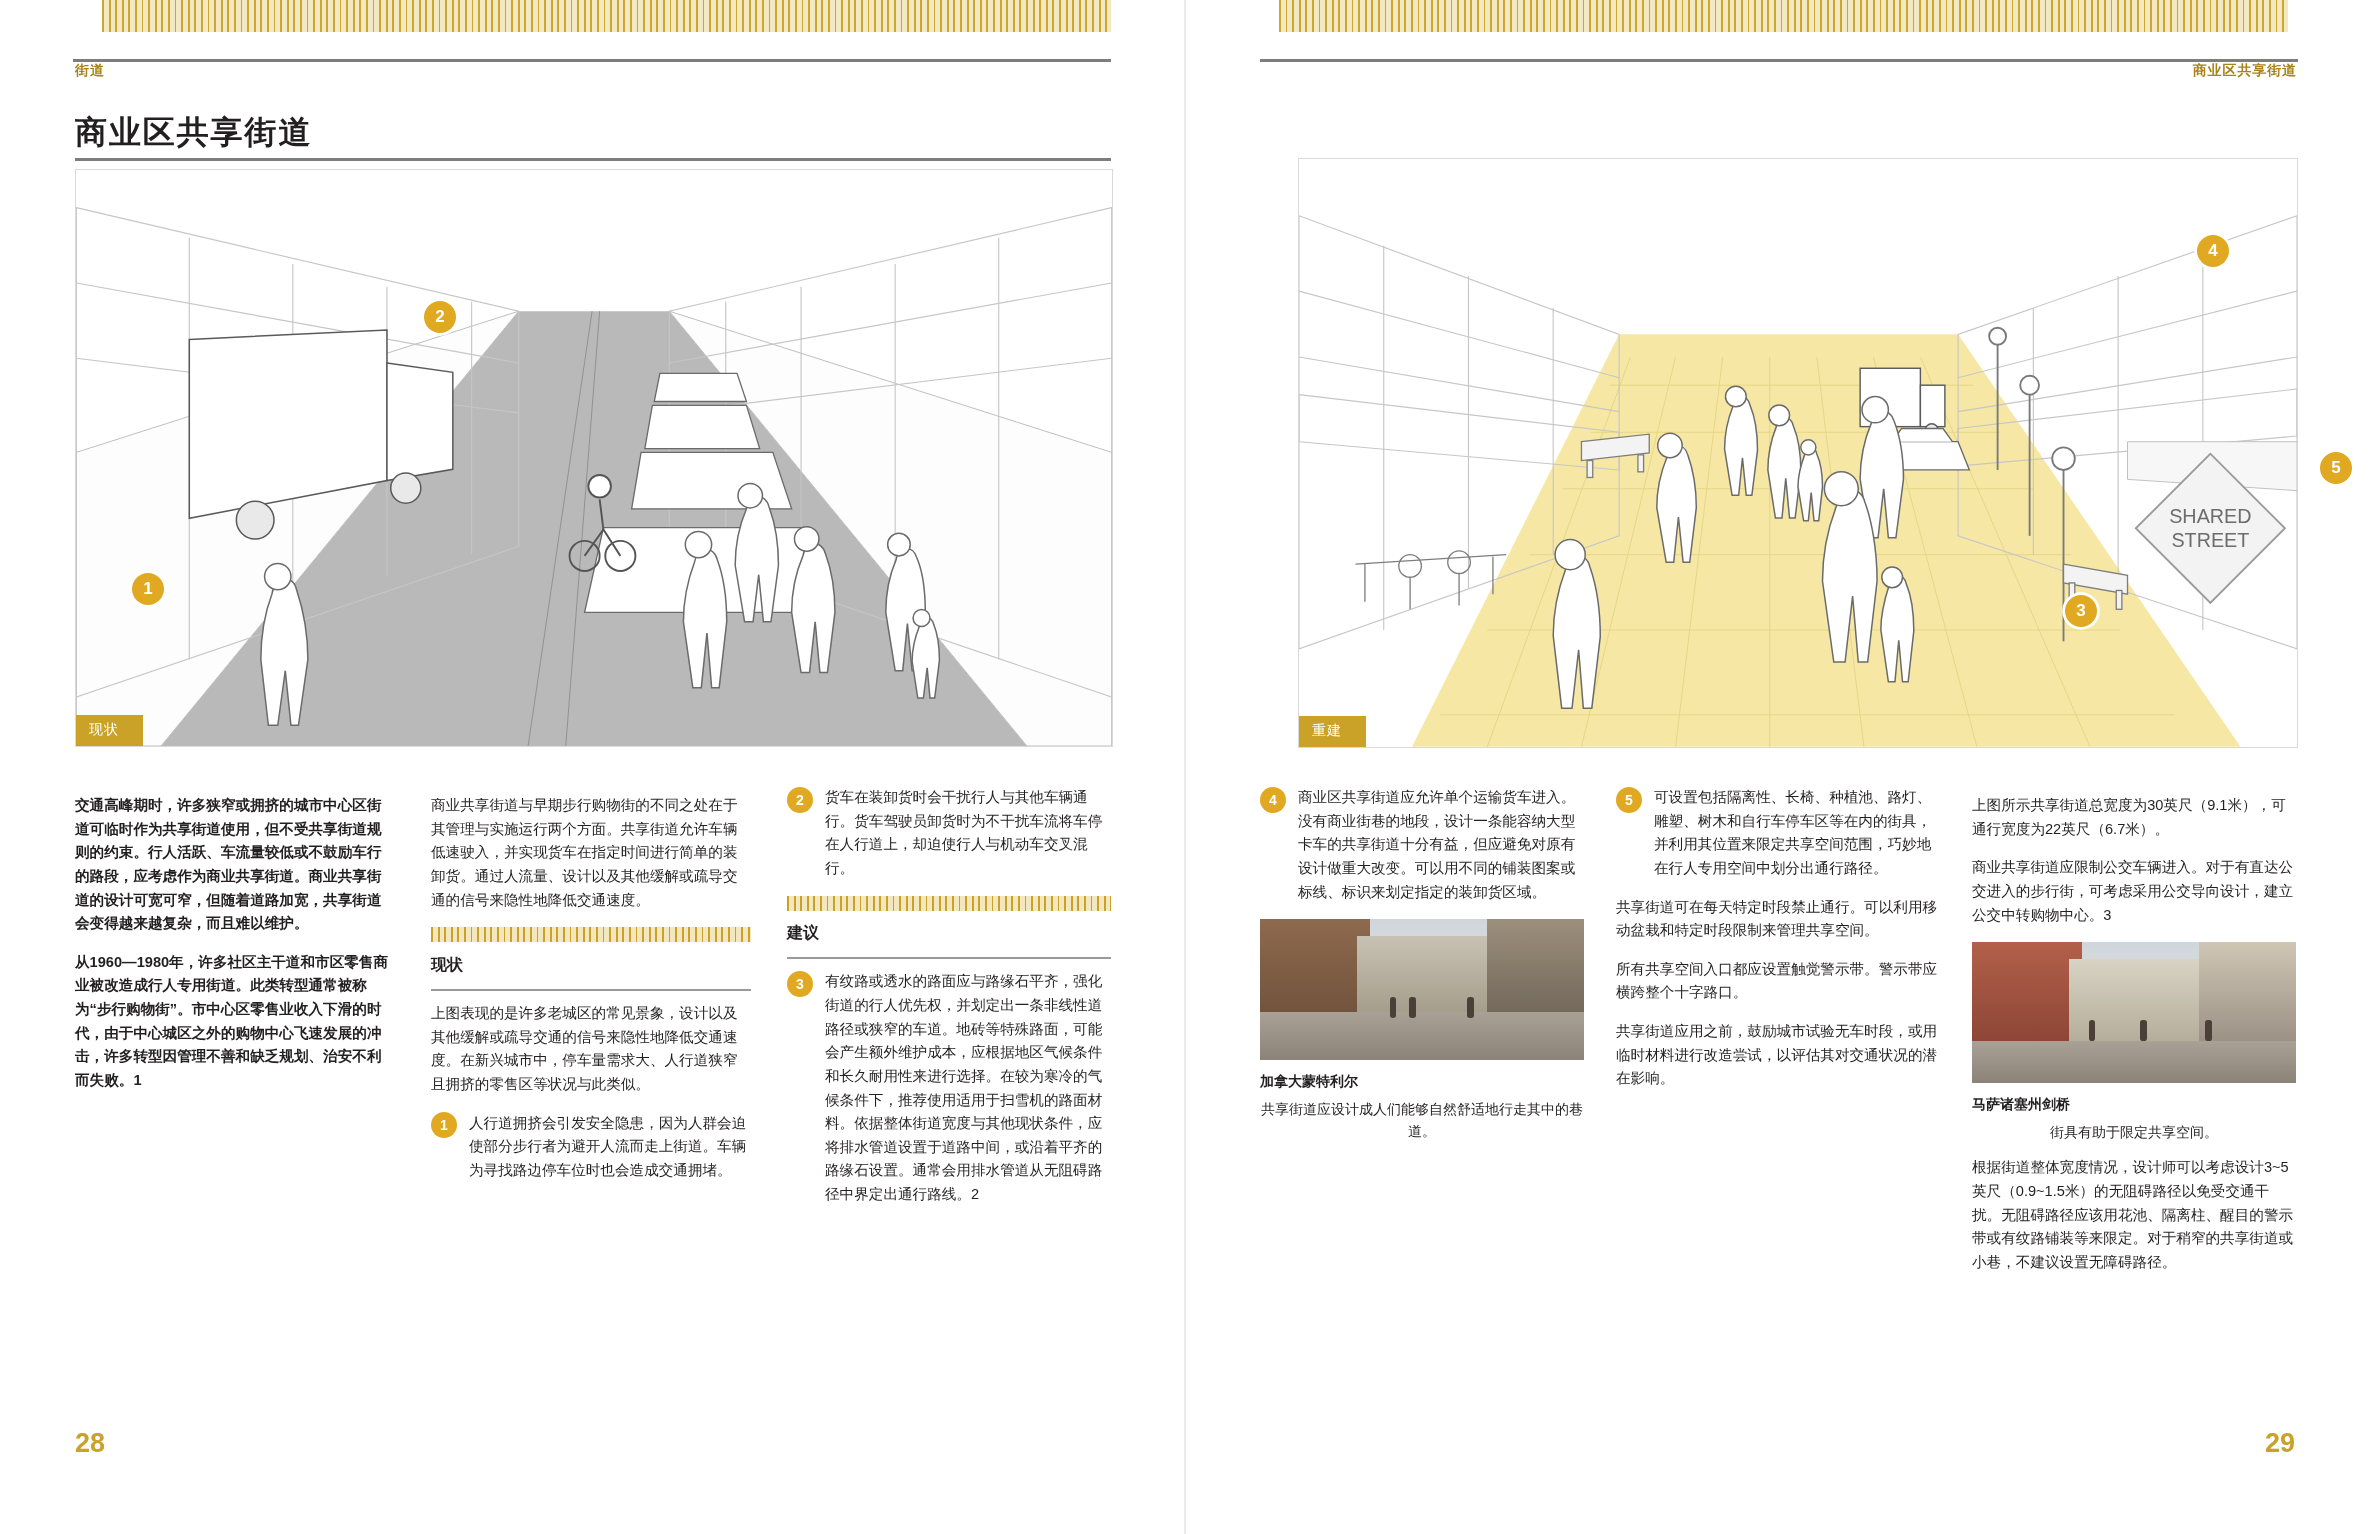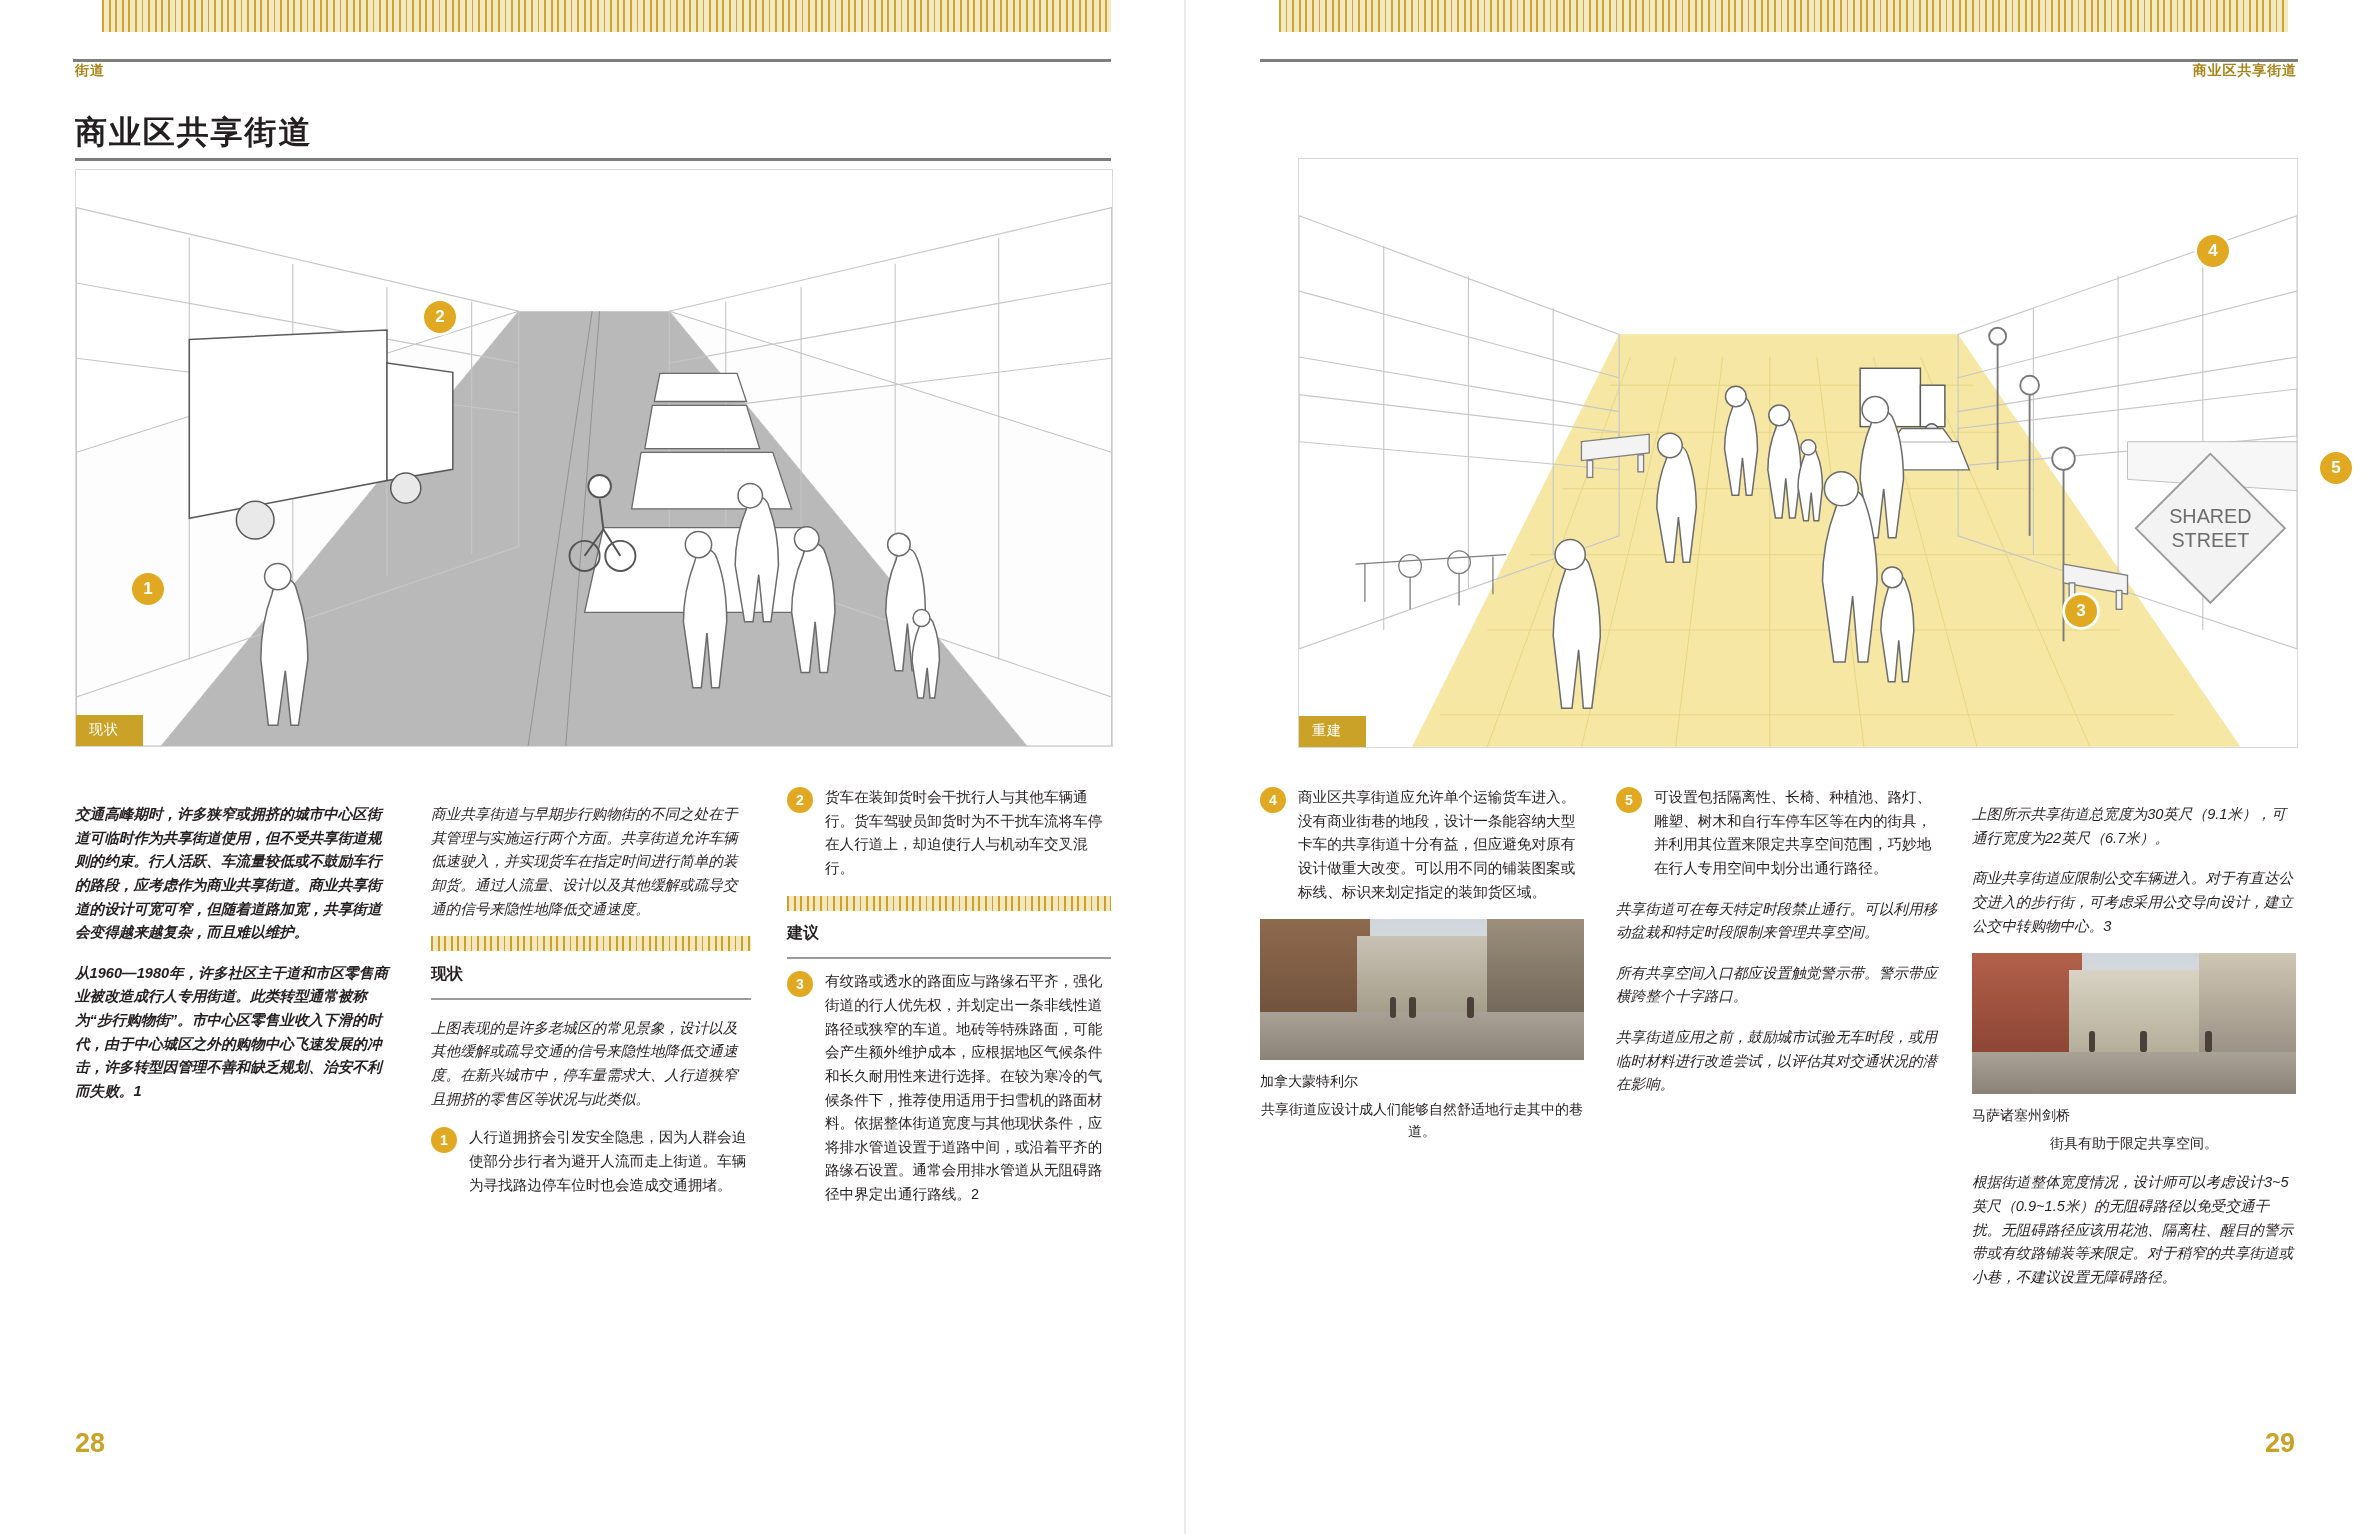--- a/index.html
+++ b/index.html
@@ -32,39 +32,39 @@
 
   .caption-chip{position:absolute;bottom:0;left:0;background:#c9a227;color:#fff;font-size:14px;
      padding:6.6px 24.5px 6.6px 13px;letter-spacing:0.9px;}
 
   .badge{position:absolute;width:32px;height:32px;border-radius:50%;background:#e0a921;color:#fff;
      font-size:17px;font-weight:bold;display:flex;align-items:center;justify-content:center;
      box-shadow:0 0 0 2.8px #fff;}
 
   
   .col{position:absolute;font-size:14.6px;line-height:1.62;color:#231f20;}
-  p.b{margin:17px 0 15px 0;font-style:italic;}
+  p.b{margin:8px 0 15px 0;}
   p.bold{font-weight:bold;}
   .numpara{position:relative;padding-left:38px;margin:0 0 15px 0;}
   .numpara .n{position:absolute;left:0;top:0.9px;width:26px;height:26px;border-radius:50%;
      background:#e0a921;color:#fff;font-size:14px;font-weight:bold;display:flex;align-items:center;justify-content:center;}
   .sec-hatch{height:15px;margin:3.8px 0 9.4px 0;background:
      repeating-linear-gradient(90deg,#c9a227 0px,#c9a227 1.9px,#f2e7bf 1.9px,#f2e7bf 6.6px);}
   .sec-head{font-size:16px;font-weight:bold;margin:0 0 11.3px 0;}
   .rule-thin{height:1.9px;background:#9a9a9a;margin:1.9px 0 11.3px 0;}
 
   
   .photo{position:relative;width:100%;height:141px;overflow:hidden;background:#b9b2a4;}
   .photo .sky{position:absolute;inset:0;background:linear-gradient(#cfd6dc,#e6e2d8 55%,#b9ad98);}
   .photo .bldgL{position:absolute;left:0;top:0;width:34%;height:78%;background:linear-gradient(#8e6a4e,#6d4f3a);}
   .photo .bldgR{position:absolute;right:0;top:0;width:30%;height:72%;background:linear-gradient(#9c8f7c,#6f6557);}
   .photo .road{position:absolute;left:0;bottom:0;width:100%;height:34%;background:linear-gradient(#a9a196,#8b8377);}
   .photo .mid{position:absolute;left:30%;top:12%;width:40%;height:62%;background:linear-gradient(#c8c2b4,#a09885);}
   .photo .fig{position:absolute;bottom:30%;width:6.6px;height:21px;background:#4a4038;border-radius:2.8px;}
-  .photocap{font-size:14px;font-weight:normal;margin:9.4px 0 5.6px 0;}
+  .photocap{font-size:14px;font-weight:bold;margin:9.4px 0 5.6px 0;}
   .photodesc{font-size:14px;line-height:1.6;margin:0 0 13px 0;text-align:center;}
 
   .folio{position:absolute;bottom:41px;font-size:27px;font-weight:bold;color:#c9a227;}
   .folio.l{left:75px;}
   .folio.r{right:75px;}
 
   .spine{position:absolute;left:1184px;top:0;width:1.9px;height:1535px;background:#eceaea;}
 
   
   svg{display:block;}

